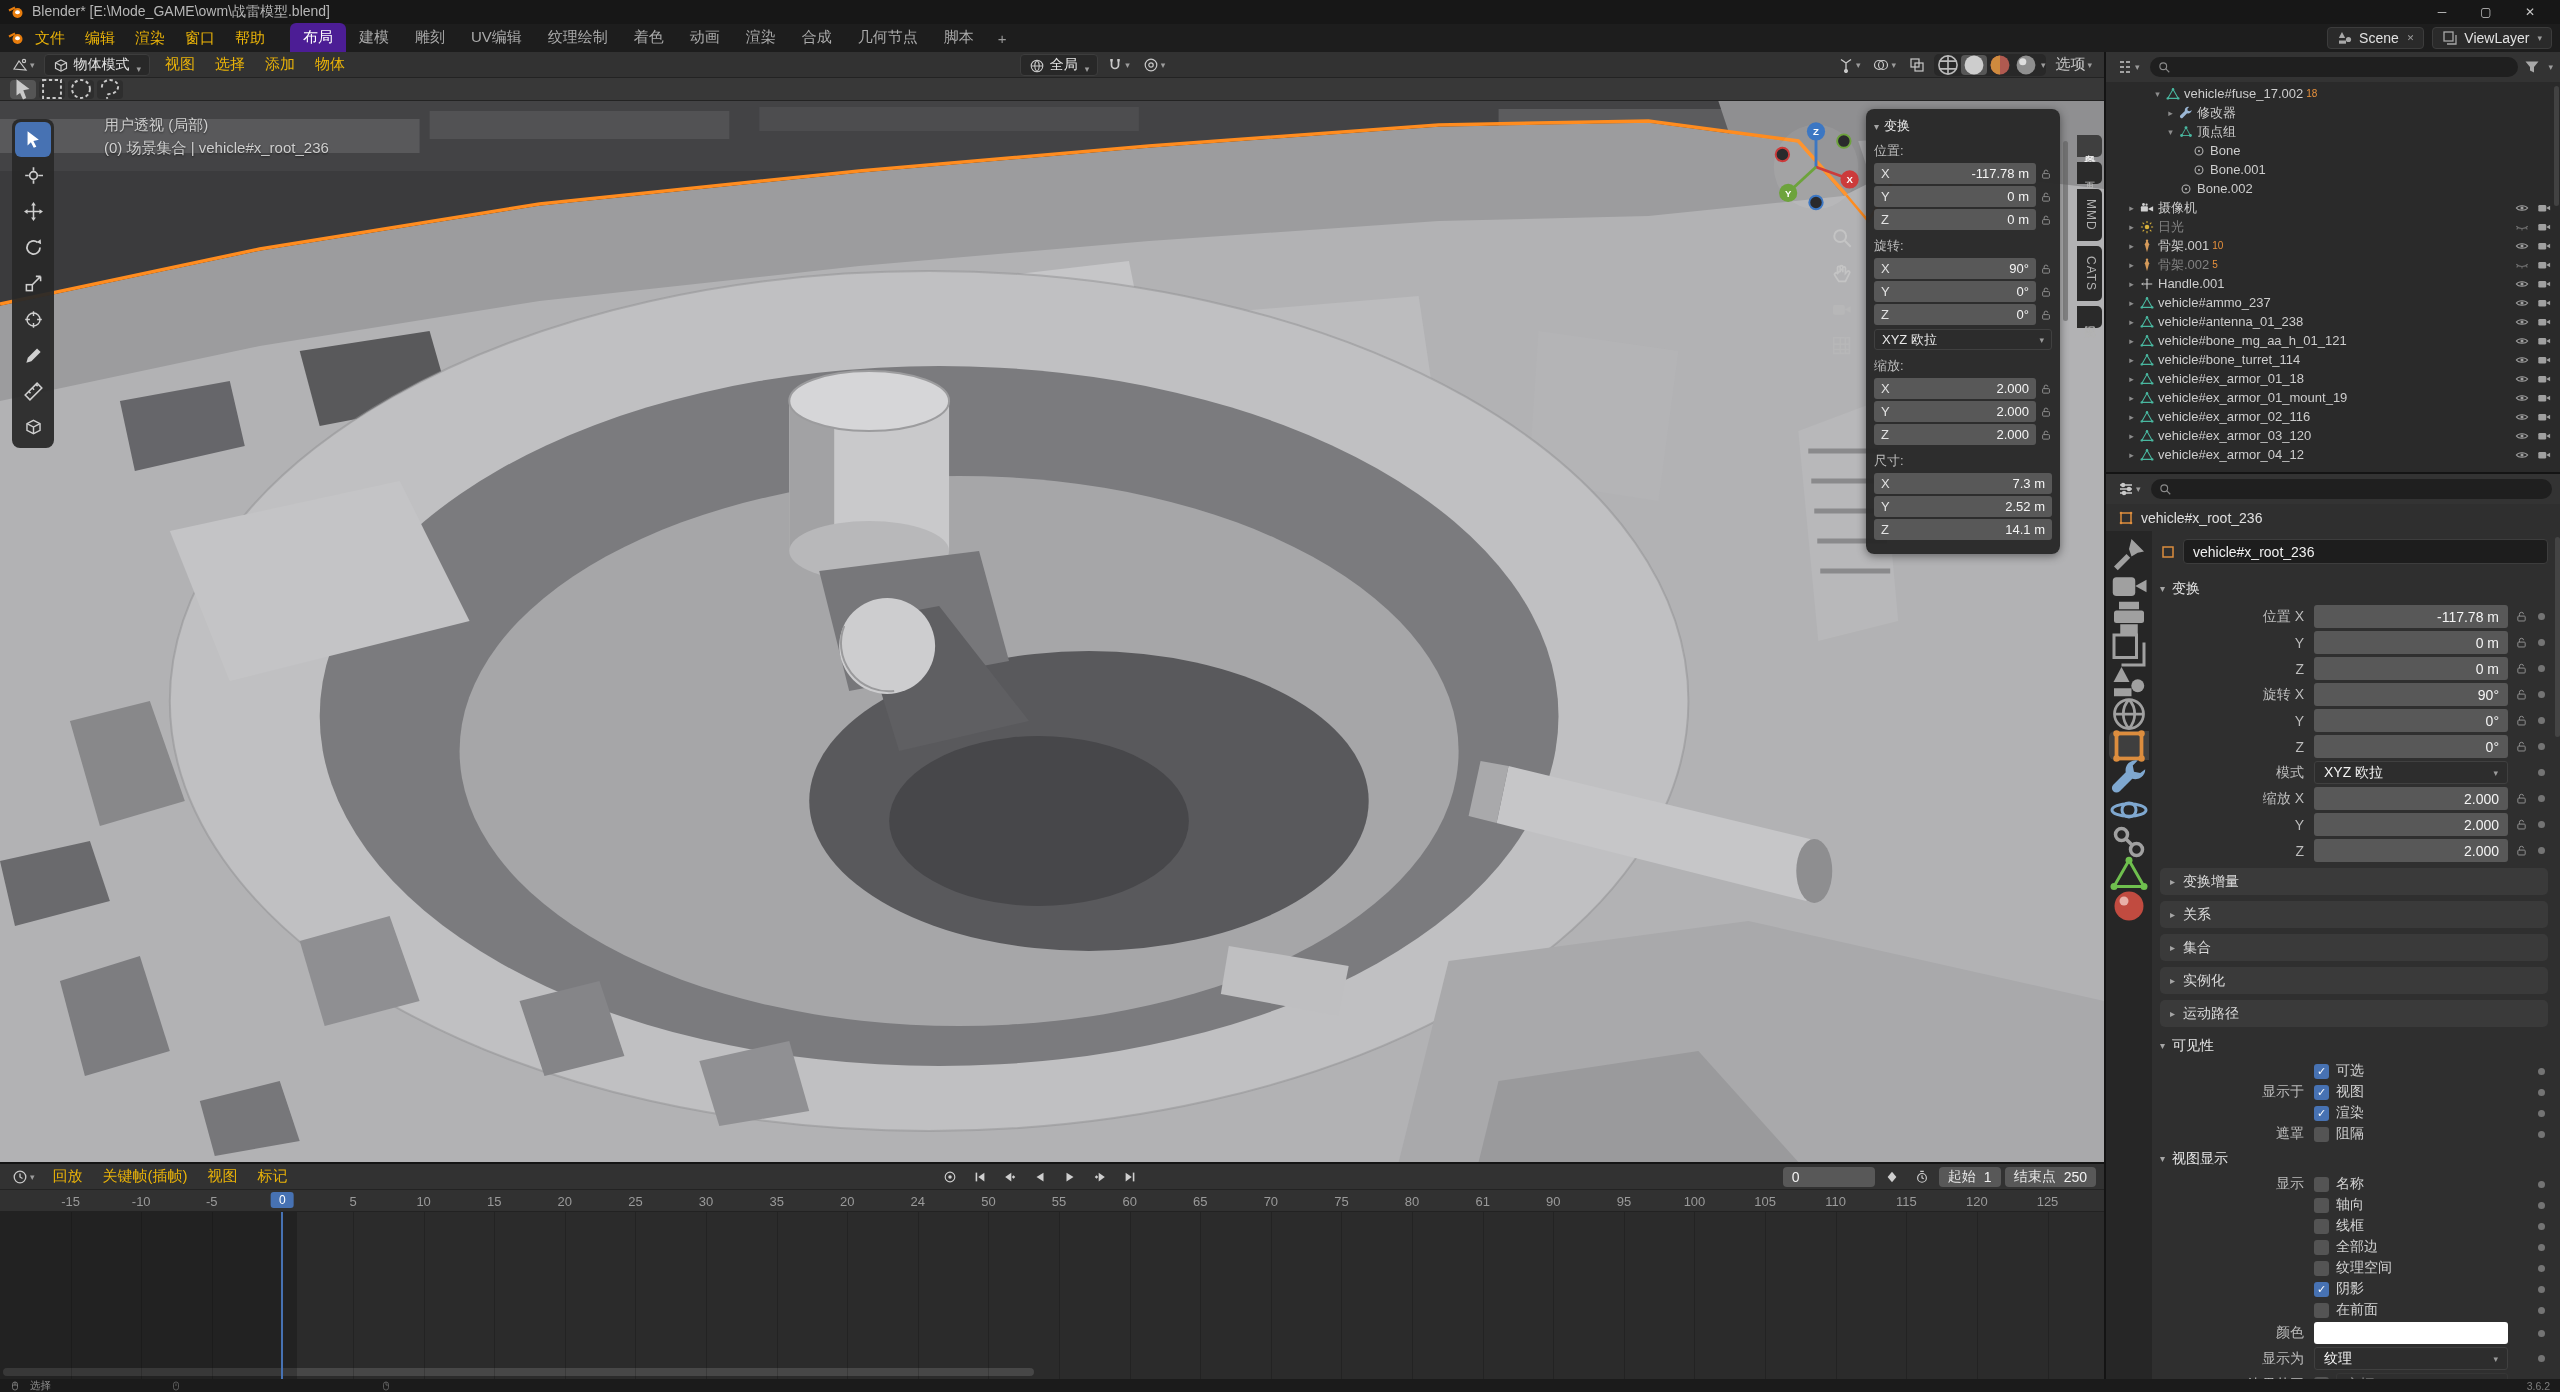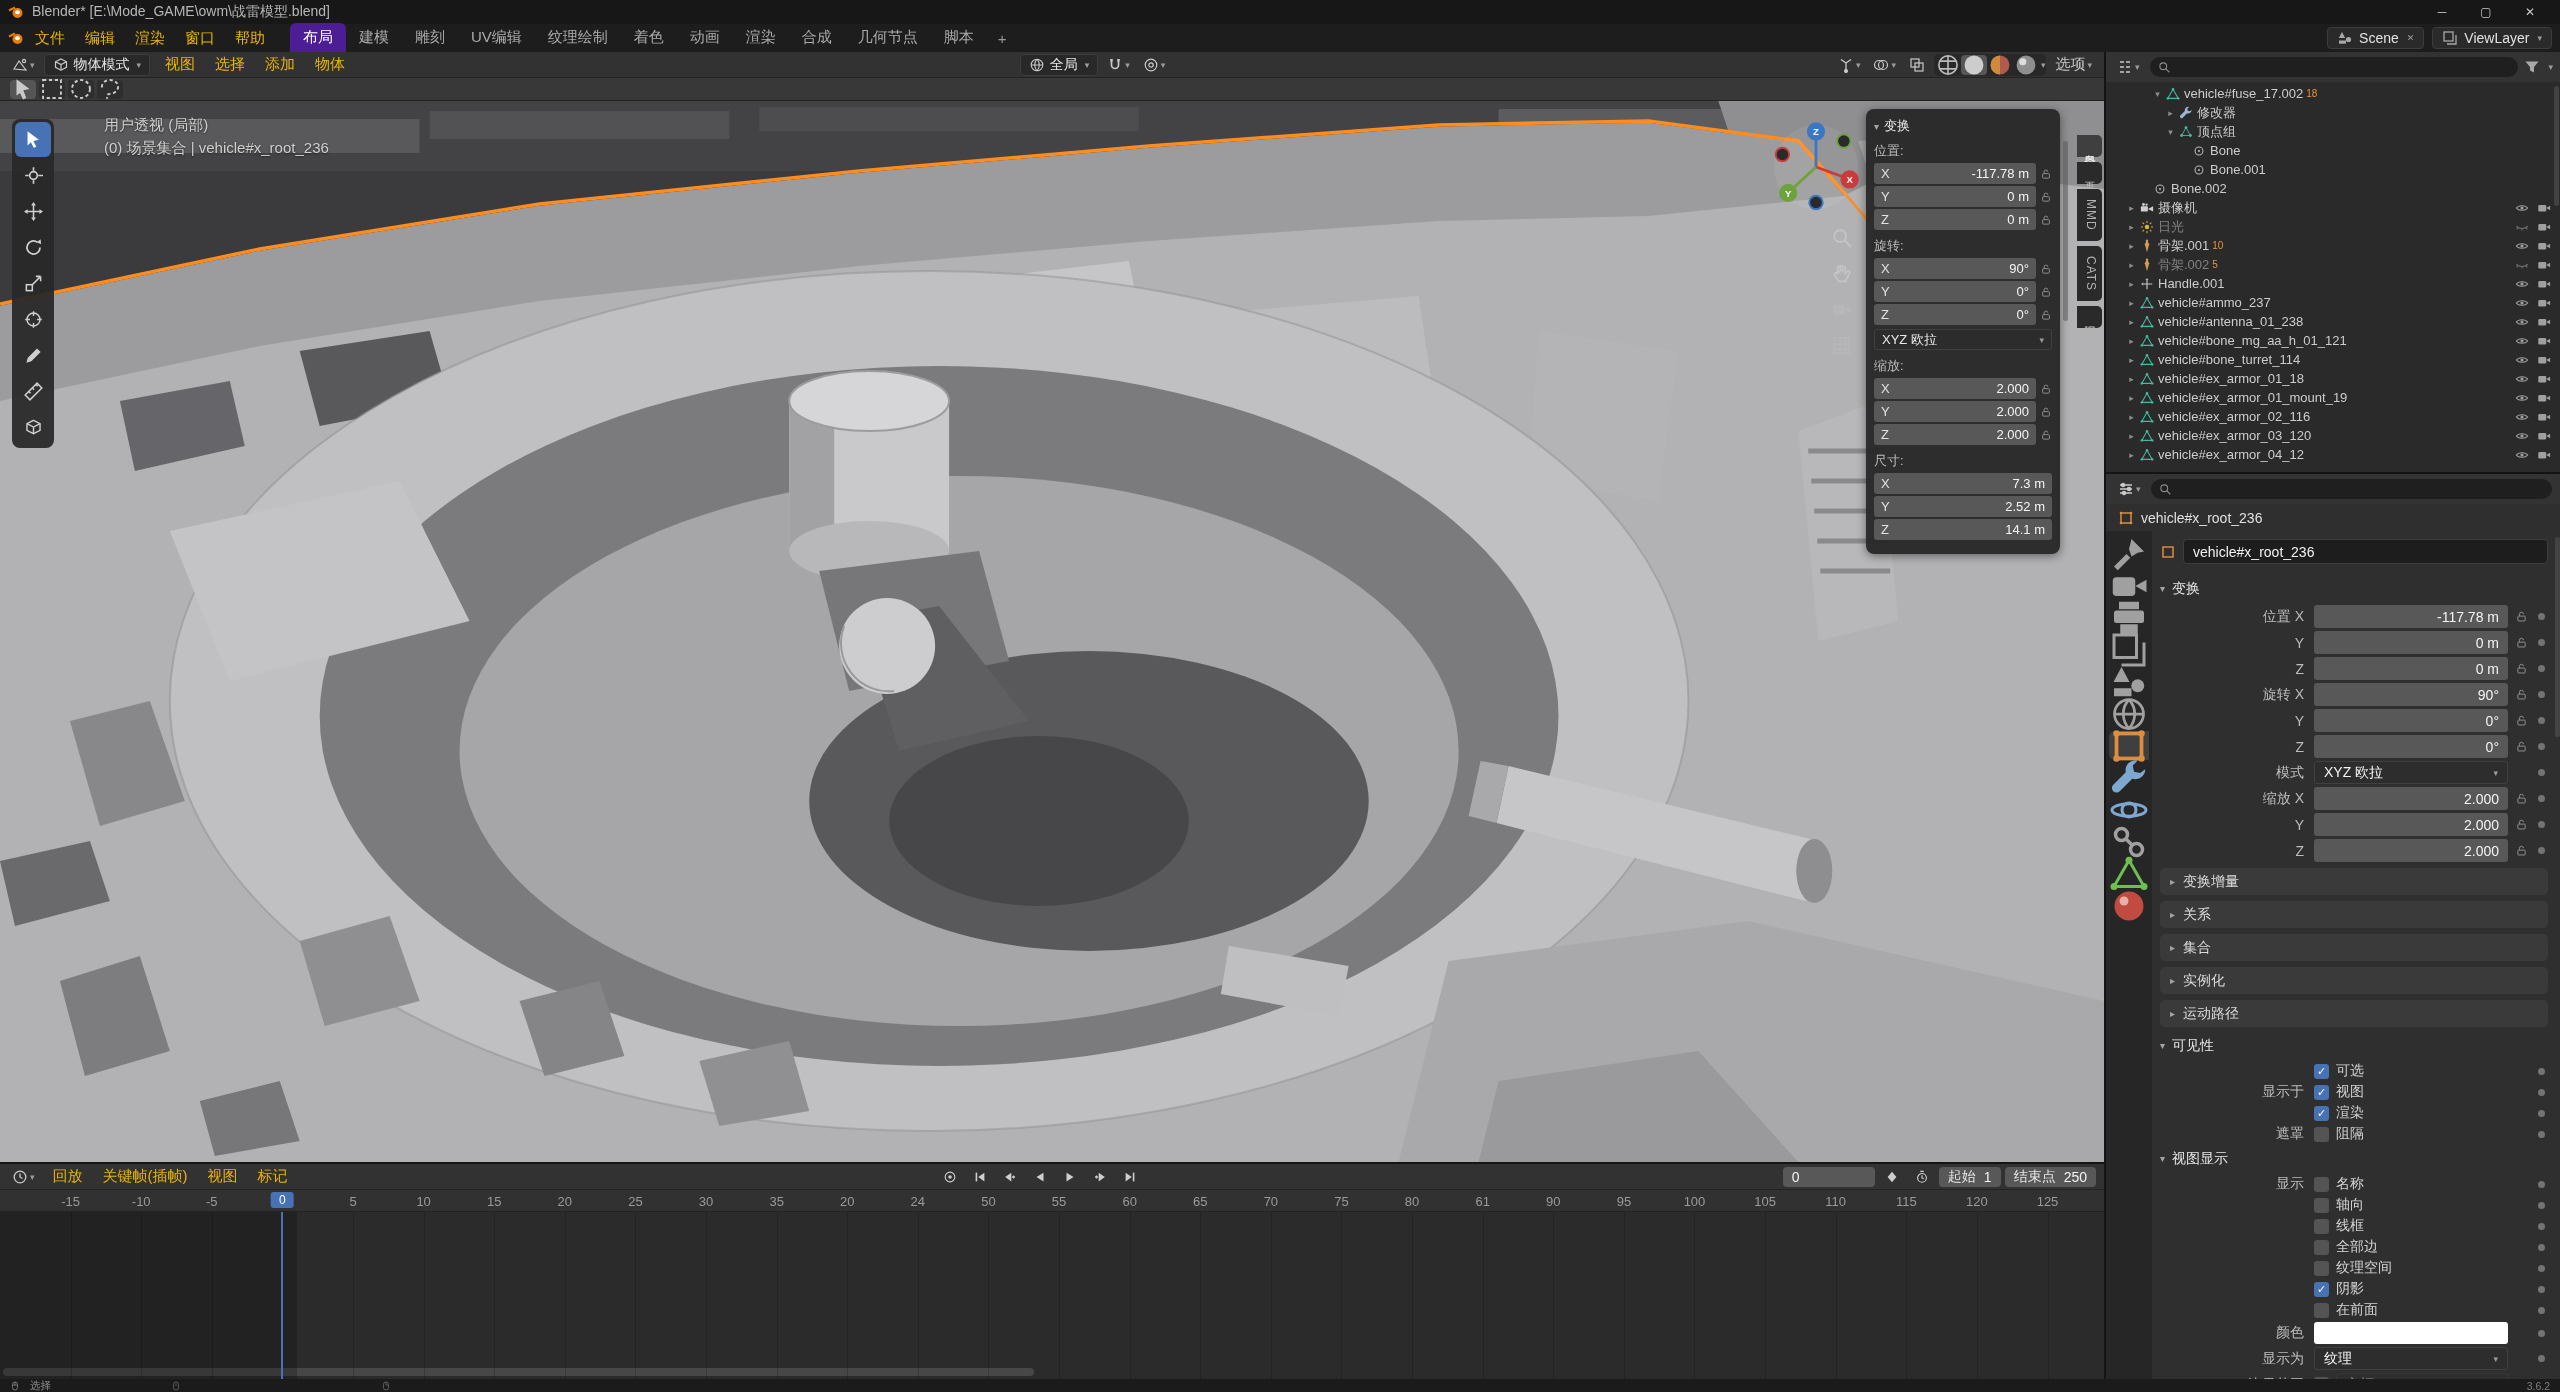--- a/index.html
+++ b/index.html
@@ -23,21 +23,21 @@
   .ws-add{padding:5px 10px;color:#9a9a9a}
   .scene-block{margin-left:auto;display:flex;gap:8px;align-items:center}
   .picker{display:flex;align-items:center;gap:6px;background:#2a2a2a;border:1px solid #3c3c3c;border-radius:4px;padding:2px 9px;font-size:14px;color:#e2e2e2}
   
   .main{flex:1;display:flex;min-height:0}
   .left-col{width:2106px;display:flex;flex-direction:column;border-right:2px solid #141414}
   .right-col{flex:1;display:flex;flex-direction:column;min-width:0}
   
   .viewport{flex:1;display:flex;flex-direction:column;min-height:0}
   .vp-header{height:26px;background:#323232;border-bottom:1px solid #232323;display:flex;align-items:center;gap:5px;padding:0 8px;font-size:15px;flex:0 0 auto}
-  .vp-dd{display:flex;align-items:center;gap:5px;background:#282828;border:1px solid #3d3d3d;border-radius:4px;padding:1px 8px;font-size:14px;color:#e4e4e4}
+  .vp-dd{display:flex;align-items:flex-end;gap:5px;background:#282828;border:1px solid #3d3d3d;border-radius:4px;padding:1px 8px;font-size:14px;color:#e4e4e4}
   .hd-btn{display:flex;align-items:center;padding:2px 4px;border-radius:4px;color:#c6c6c6}
   .shade-group{display:flex;background:#282828;border-radius:5px;padding:1px}
   .shade-btn{width:26px;height:20px;display:flex;align-items:center;justify-content:center;border-radius:4px}
   .shade-btn.active{background:#575757}
   .vp-toolsettings{height:23px;background:#383838;border-bottom:1px solid #232323;display:flex;align-items:center;gap:3px;padding:0 10px;flex:0 0 auto}
   .ts-btn{width:26px;height:19px;border-radius:4px;display:flex;align-items:center;justify-content:center;color:#c9c9c9;background:#2e2e2e}
   .ts-btn.active{background:#555}
   .vp-canvas{flex:1;position:relative;background:#1d4ed8;overflow:hidden;min-height:0}
   .scene{position:absolute;inset:0;width:100%;height:100%}
   .overlay-text{position:absolute;left:104px;top:12px;font-size:15px;color:#cfcfcf;line-height:1.55;text-shadow:0 1px 2px rgba(0,0,0,.55)}
@@ -900,21 +900,21 @@
                   <circle cx="8" cy="8" r="1.2" fill="#b5b5b5" stroke="none"></circle>
                 </svg>
               </span>
       <span class="name">Bone.001</span>
 
       <span class="ol-right">
         
         
       </span>
     </div>
-            <div class="ol-row" style="padding-left:32px">
+            <div class="ol-row" style="padding-left:58px">
       <span class="arrow"></span>
       <span class="icon">
                 <svg viewBox="0 0 16 16" fill="none" stroke="#b5b5b5" stroke-width="1.2">
                   <circle cx="8" cy="8" r="4.5"></circle>
                   <circle cx="8" cy="8" r="1.2" fill="#b5b5b5" stroke="none"></circle>
                 </svg>
               </span>
       <span class="name">Bone.002</span>
 
       <span class="ol-right">

